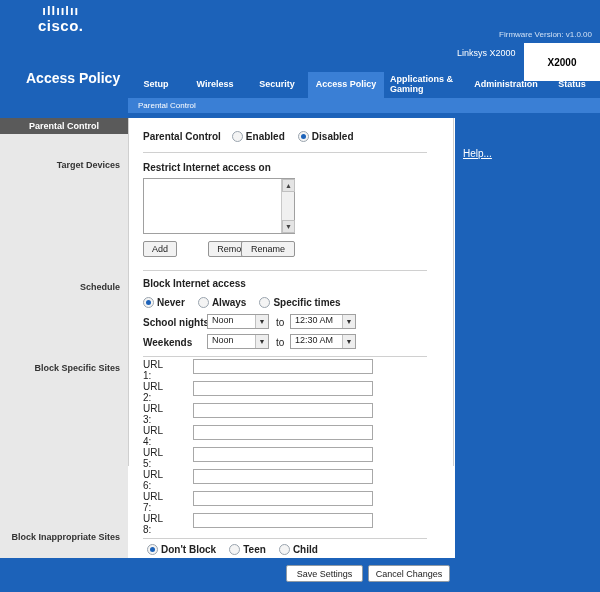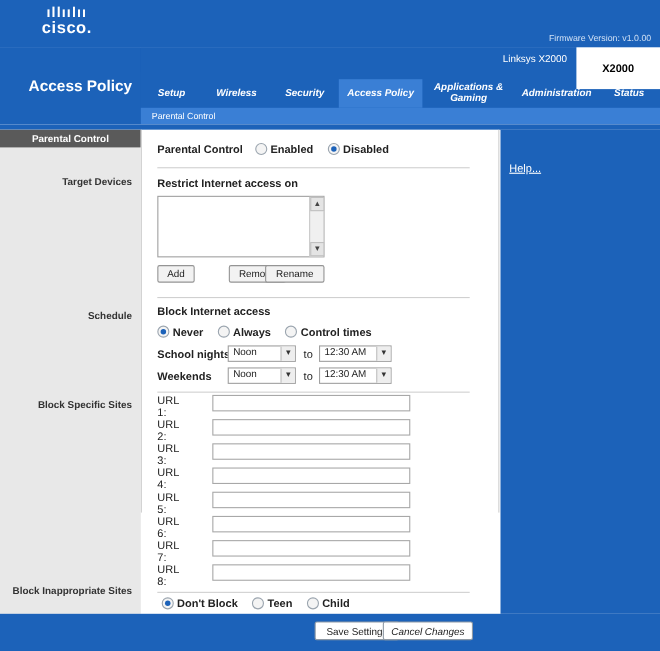--- a/index.html
+++ b/index.html
@@ -111,25 +111,24 @@
   }
   .tab {
     flex: 0 0 auto;
     height: 26px;
     color: #ffffff;
     font-size: 9px;
     font-weight: bold;
     display: flex;
     align-items: center;
     justify-content: center;
-    text-align: center;
+    text-align: left;
     line-height: 1.1;
     padding: 0 6px;
     cursor: pointer;
-    font-style: italic;
   }
   .tab.w-setup { width: 56px; }
   .tab.w-wireless { width: 62px; }
   .tab.w-security { width: 62px; }
   .tab.w-access { width: 76px; }
   .tab.w-apps { width: 84px; }
   .tab.w-admin { width: 76px; }
   .tab.w-status { width: 56px; }
   .tab.active {
     background: #3a7fd5;
@@ -227,21 +226,21 @@
     border: 1px solid #8f9aa5;
     border-radius: 2px;
     font-size: 9px;
     color: #222;
     cursor: pointer;
     display: flex;
     align-items: center;
     justify-content: center;
   }
   .btn-save { left: 286px; width: 77px; }
-  .btn-cancel { left: 348px; width: 82px; font-style: italic; }
+  .btn-cancel { left: 368px; width: 82px; }
 
   
   .sec { position: absolute; left: 14px; }
   .hr {
     position: absolute;
     left: 14px;
     width: 284px;
     height: 1px;
     background: #d0d0d0;
   }
@@ -419,21 +418,21 @@
 
       <div class="sec lbl bold" style="top:160px;">Block Internet access</div>
       <div class="sec" style="top:178px;">
         <span class="radio-group">
           <span class="radio sel"></span><span class="lbl bold">Never</span>
         </span>
         <span class="radio-group">
           <span class="radio"></span><span class="lbl bold">Always</span>
         </span>
         <span class="radio-group">
-          <span class="radio"></span><span class="lbl bold">Control times</span>
+          <span class="radio"></span><span class="lbl bold">Specific times</span>
         </span>
       </div>
 
       <div class="sec lbl bold" style="top:199px;">School nights</div>
       <div class="sel-box" style="left:78px; top:196px; width:62px;">
         <span>Noon</span>
         <span class="caret">▼</span>
       </div>
       <div class="lbl" style="position:absolute; left:147px; top:199px;">to</div>
       <div class="sel-box" style="left:161px; top:196px; width:66px;">

